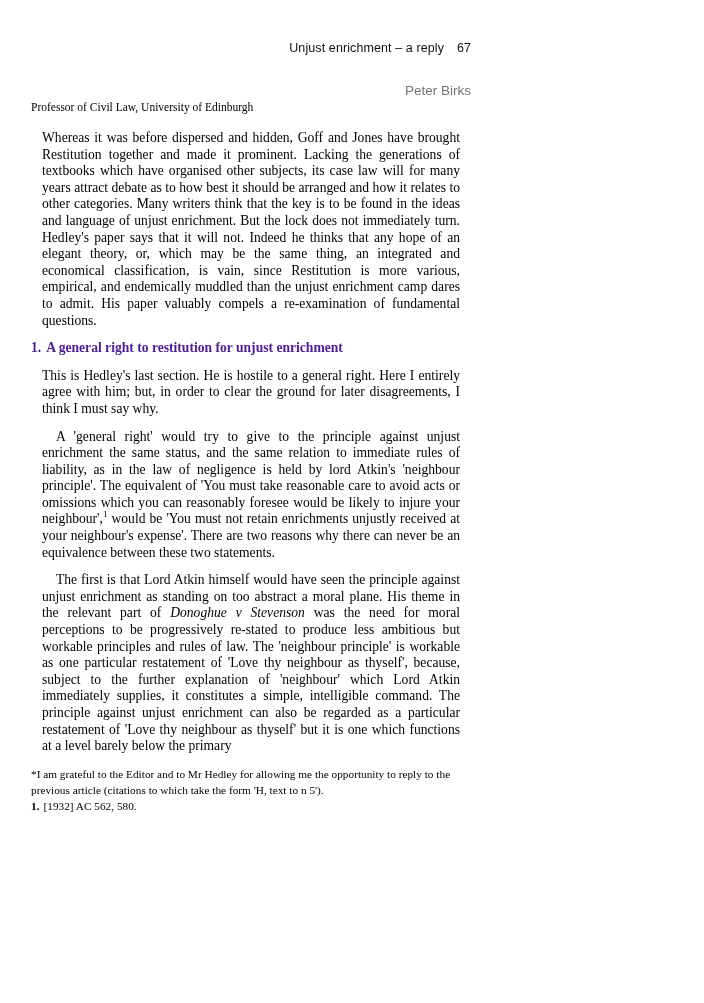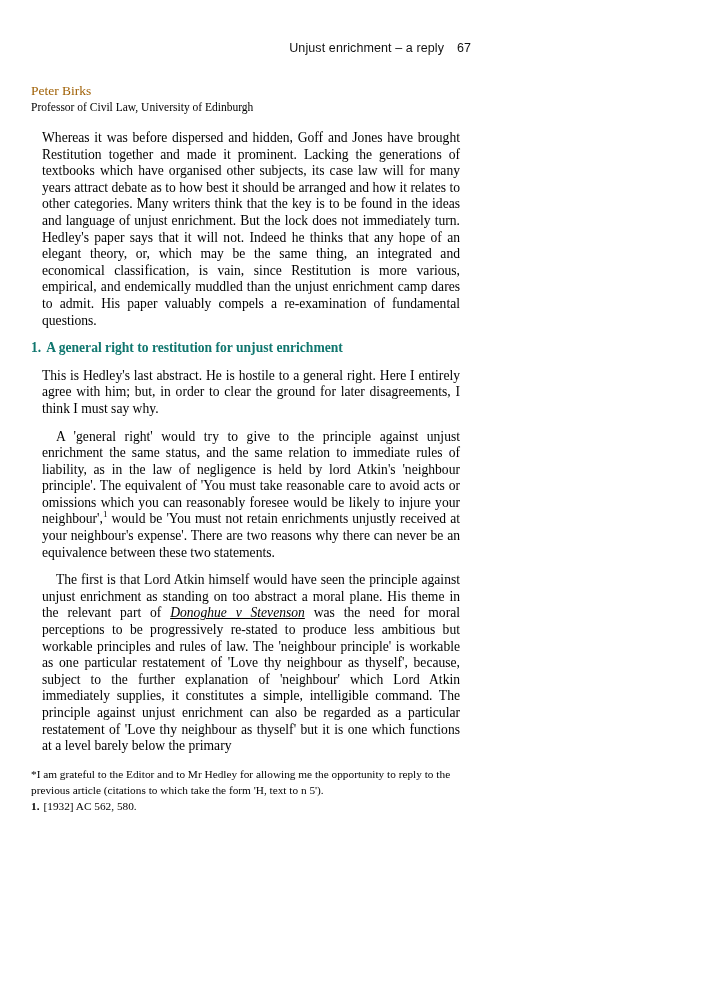--- a/index.html
+++ b/index.html
@@ -54,25 +54,26 @@
     line-height: 28.5px;
     font-weight: 400;
     letter-spacing: -0.2px;
     color: #000;
     margin: 0 0 34px 0;
     max-width: 400px;
   }
 
   
   .author-name {
-    font-family: Liberation Serif, serif;
+    font-family: Liberation Sans, sans-serif;
     font-size: 13.5px;
     line-height: 16px;
-    color: #a16207;
+    color: #737373;
     margin-bottom: 1px;
+    text-align: right;
   }
   .author-affil {
     font-family: "Liberation Serif", serif;
     font-size: 11.5px;
     line-height: 14px;
     color: #000;
     margin-bottom: 16px;
   }
 
   
@@ -87,25 +88,25 @@
     hyphens: manual;
   }
   .body-text p.indent { text-indent: 14px; }
 
   .section-heading {
     font-family: "Liberation Serif", serif;
     font-size: 13.6px;
     line-height: 16.6px;
     font-weight: bold;
     margin: 11px 0 1px 0;
-    color: #0f766e;
+    color: #4c1d95;
   }
   .section-heading .sec-num { margin-right: 5px; }
 
-  .it { font-style: italic; text-decoration: underline; }
+  .it { font-style: italic; }
   sup.fnref {
     font-size: 9px;
     vertical-align: super;
     line-height: 0;
   }
 
   
   .footnotes {
     margin-top: 7px;
   }
@@ -139,21 +140,21 @@
     <div class="author-affil">Professor of Civil Law, University of Edinburgh</div>
 
     <div class="body-text">
 
       <p>Whereas it was before dispersed and hidden, Goff and Jones have brought Restitution together and made it prominent. Lacking the generations of textbooks which have organised other subjects, its case law will for many years attract debate as to how best it should be arranged and how it relates to other categories. Many writers think that the key is to be found in the ideas and language of unjust enrichment. But the lock does not immediately turn. Hedley's paper says that it will not. Indeed he thinks that any hope of an elegant theory, or, which may be the same thing, an integrated and economical classification, is vain, since Restitution is more various, empirical, and endemically muddled than the unjust enrichment camp dares to admit. His paper valuably compels a re-examination of fundamental questions.</p>
 
       <div class="section-heading">
         <span class="sec-num">1.</span><span>A general right to restitution for unjust enrichment</span>
       </div>
 
-      <p>This is Hedley's last abstract. He is hostile to a general right. Here I entirely agree with him; but, in order to clear the ground for later disagreements, I think I must say why.</p>
+      <p>This is Hedley's last section. He is hostile to a general right. Here I entirely agree with him; but, in order to clear the ground for later disagreements, I think I must say why.</p>
 
       <p class="indent"><span>A 'general right' would try to give to the principle against unjust enrichment the same status, and the same relation to immediate rules of liability, as in the law of negligence is held by lord Atkin's 'neighbour principle'. The equivalent of 'You must take reasonable care to avoid acts or omissions which you can reasonably foresee would be likely to injure your neighbour',</span><sup class="fnref">1</sup><span> would be 'You must not retain enrichments unjustly received at your neighbour's expense'. There are two reasons why there can never be an equivalence between these two statements.</span></p>
 
       <p class="indent"><span>The first is that Lord Atkin himself would have seen the principle against unjust enrichment as standing on too abstract a moral plane. His theme in the relevant part of </span><span class="it">Donoghue v Stevenson</span><span> was the need for moral perceptions to be progressively re-stated to produce less ambitious but workable principles and rules of law. The 'neighbour principle' is workable as one particular restatement of 'Love thy neighbour as thyself', because, subject to the further explanation of 'neighbour' which Lord Atkin immediately supplies, it constitutes a simple, intelligible command. The principle against unjust enrichment can also be regarded as a particular restatement of 'Love thy neighbour as thyself' but it is one which functions at a level barely below the primary</span></p>
 
     </div>
 
     <div class="footnotes">
       <p><span class="fn-star-mark">*</span><span>I am grateful to the Editor and to Mr Hedley for allowing me the opportunity to reply to the previous article (citations to which take the form 'H, text to n 5').</span></p>
       <p class="footnote-numbered"><span class="fn-num">1.</span><span>[1932] AC 562, 580.</span></p>

